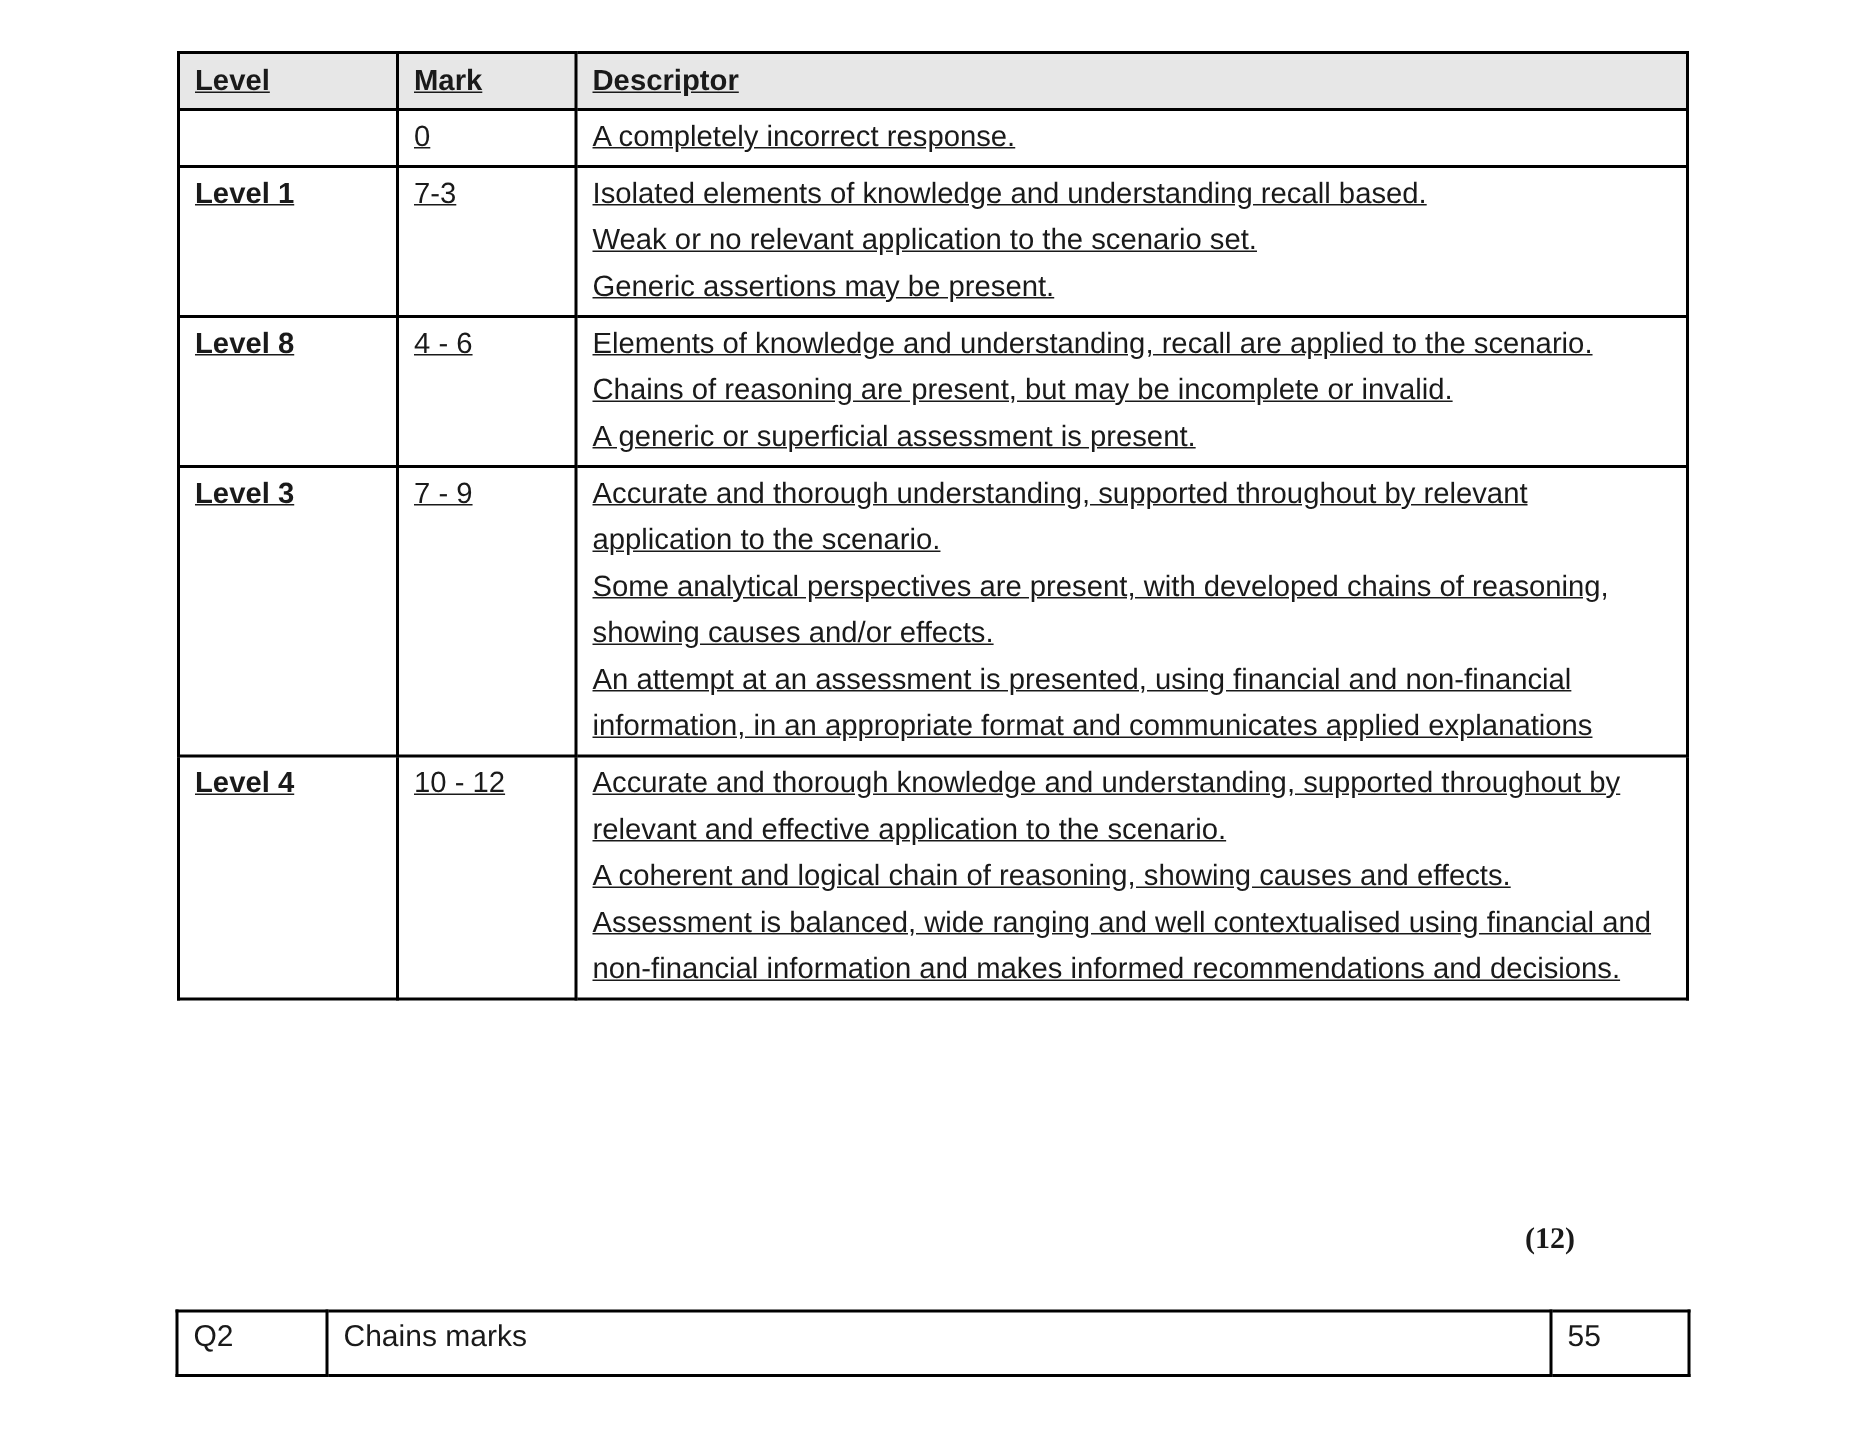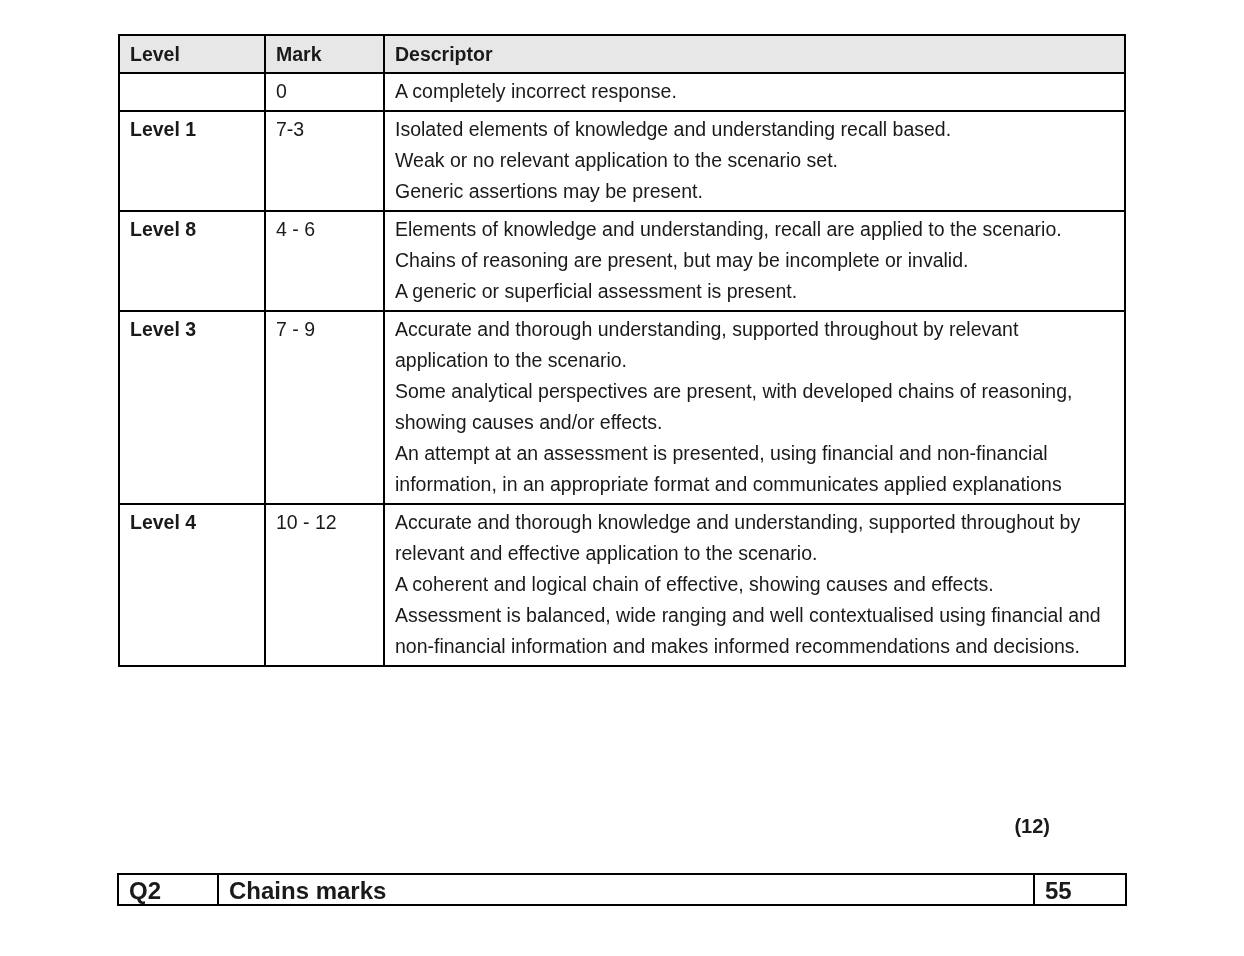--- a/index.html
+++ b/index.html
@@ -28,59 +28,61 @@
   }
   table.rubric col.c-level { width: 146px; }
   table.rubric col.c-mark  { width: 119px; }
   table.rubric th, table.rubric td {
     border: 2px solid #000000;
     vertical-align: top;
     text-align: left;
     padding: 2px 10px 3px 10px;
     font-size: 19.5px;
     line-height: 31px;
+    text-decoration: underline;
   }
   table.rubric th {
     background: #e7e7e7;
     font-weight: bold;
     padding-top: 3px;
     padding-bottom: 2px;
   }
   td.level { font-weight: bold; }
   .desc-line { display: block; }
 
   
   .marks-note {
     position: absolute;
     left: 900px;
     top: 812px;
     width: 150px;
     text-align: right;
     font-weight: bold;
     font-size: 20px;
     line-height: 28px;
+    font-family: Liberation Serif, serif;
   }
 
   
   table.totals {
     position: absolute;
     left: 117px;
     top: 873px;
     width: 1010px;
     border-collapse: collapse;
     table-layout: fixed;
   }
   table.totals col.t-q     { width: 100px; }
   table.totals col.t-value { width: 92px; }
   table.totals td {
     border: 2.5px solid #000000;
-    font-size: 24px;
-    font-weight: bold;
+    font-size: 20px;
+    font-weight: normal;
     line-height: 26px;
-    padding: 3px 10px 0 10px;
+    padding: 3px 10px 12px 10px;
     vertical-align: middle;
     text-align: left;
   }
 </style>
 </head>
 <body>
 
 <div class="page">
 
   <table class="rubric">
@@ -129,21 +131,21 @@
           <span class="desc-line">Accurate and thorough understanding, supported throughout by relevant application to the scenario.</span>
           <span class="desc-line">Some analytical perspectives are present, with developed chains of reasoning, showing causes and/or effects.</span>
           <span class="desc-line">An attempt at an assessment is presented, using financial and non-financial information, in an appropriate format and communicates applied explanations</span>
         </td>
       </tr>
       <tr>
         <td class="level">Level 4</td>
         <td>10 - 12</td>
         <td>
           <span class="desc-line">Accurate and thorough knowledge and understanding, supported throughout by relevant and effective application to the scenario.</span>
-          <span class="desc-line">A coherent and logical chain of effective, showing causes and effects.</span>
+          <span class="desc-line">A coherent and logical chain of reasoning, showing causes and effects.</span>
           <span class="desc-line">Assessment is balanced, wide ranging and well contextualised using financial and non-financial information and makes informed recommendations and decisions.</span>
         </td>
       </tr>
     </tbody>
   </table>
 
   <div class="marks-note">(12)</div>
 
   <table class="totals">
     <colgroup>

